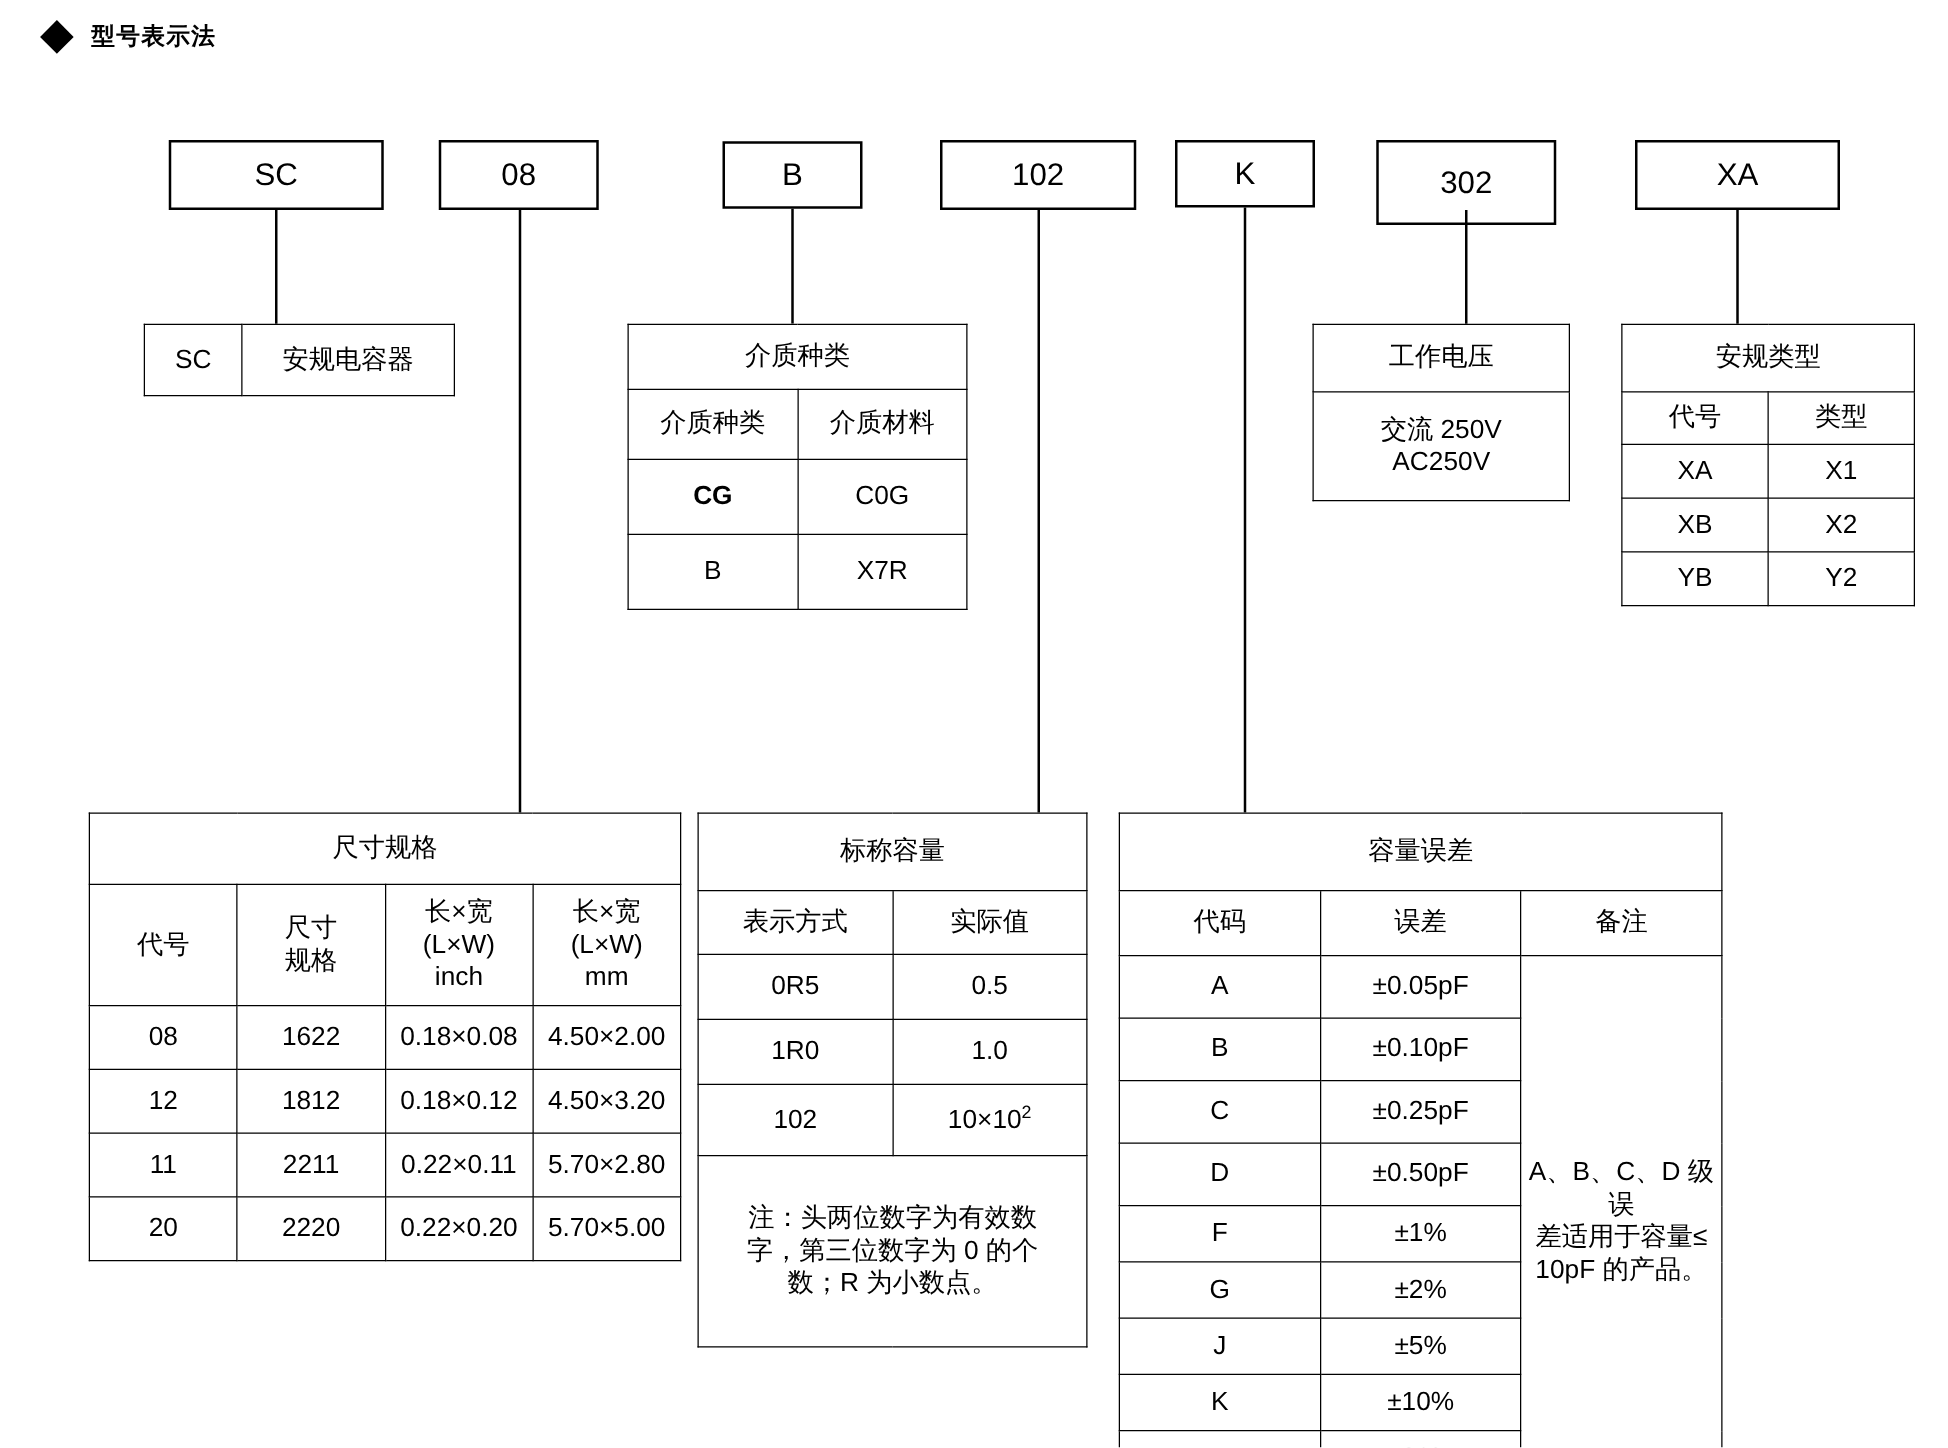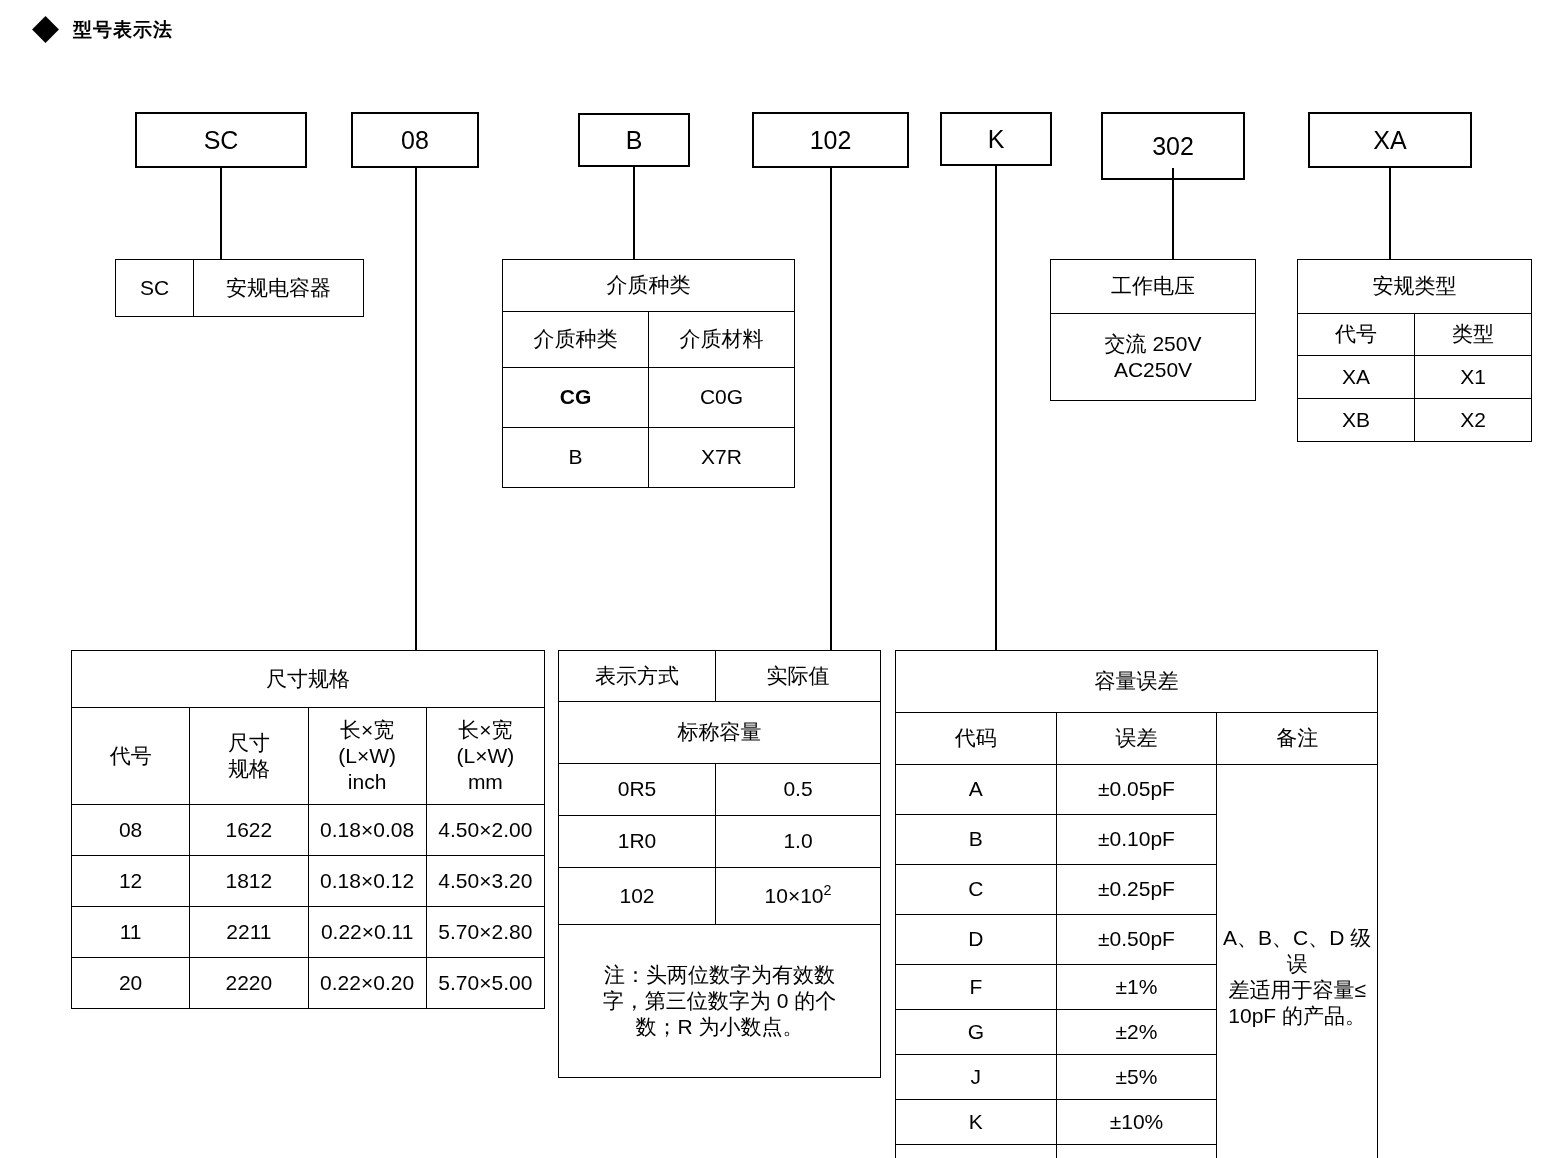--- a/index.html
+++ b/index.html
@@ -136,21 +136,21 @@
 
   <table class="dtab" style="left:115px; top:259px; width:238px;">
     <tbody>
         <tr>
       <td style="width:73px; height:52px;">SC</td>
       <td style="width:165px;">安规电容器</td>
     </tr>
   </tbody>
     </table>
 
-  <table class="dtab" style="left:502px; top:259px; width:293px;border-radius:21px;">
+  <table class="dtab" style="left:502px; top:259px; width:272px;border-radius:21px;">
     <tbody>
         <tr>
       <td colspan="2" class="title-cell" style="height:47px;">介质种类</td>
     </tr>
     <tr>
       <td style="width:136px; height:51px;">介质种类</td>
       <td style="width:136px;">介质材料</td>
     </tr>
     <tr>
       <td style="height:55px;font-weight:bold;">CG</td>
@@ -186,20 +186,24 @@
       <td style="width:117px; height:37px;">代号</td>
       <td style="width:118px;">类型</td>
     </tr>
     <tr>
       <td style="height:38px;">XA</td>
       <td>X1</td>
     </tr>
     <tr>
       <td style="height:38px;">XB</td>
       <td>X2</td>
+    </tr>
+    <tr>
+      <td style="height:38px;">YB</td>
+      <td>Y2</td>
     </tr>
   </tbody>
     </table>
 
   <table class="dtab" style="left:71px; top:650px; width:474px;">
     <tbody>
         <tr>
       <td colspan="4" class="title-cell" style="height:52px;">尺寸规格</td>
     </tr>
     <tr>
@@ -242,25 +246,25 @@
       <td>2220</td>
       <td>0.22×0.20</td>
       <td>5.70×5.00</td>
     </tr>
   </tbody>
     </table>
 
   <table class="dtab" style="left:558px; top:650px; width:312px;">
     <tbody>
         <tr>
+      <td colspan="2" class="title-cell" style="height:57px;">标称容量</td>
+    </tr>
+    <tr>
       <td style="width:152px; height:46px;">表示方式</td>
       <td style="width:160px;">实际值</td>
-    </tr>
-    <tr>
-      <td colspan="2" class="title-cell" style="height:57px;">标称容量</td>
     </tr>
     <tr>
       <td style="height:47px;">0R5</td>
       <td>0.5</td>
     </tr>
     <tr>
       <td style="height:47px;">1R0</td>
       <td>1.0</td>
     </tr>
     <tr>

